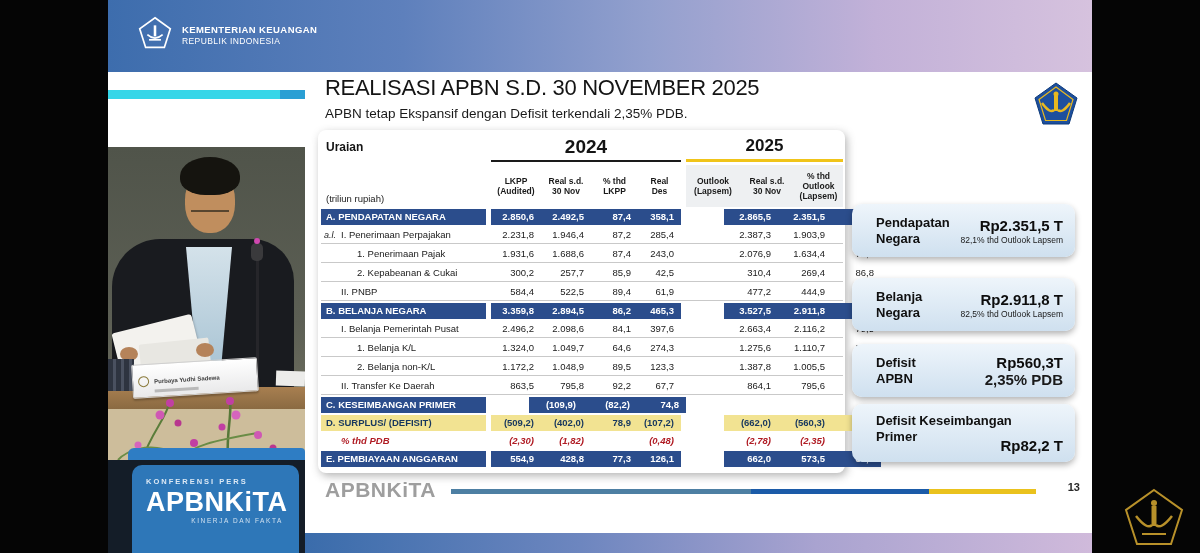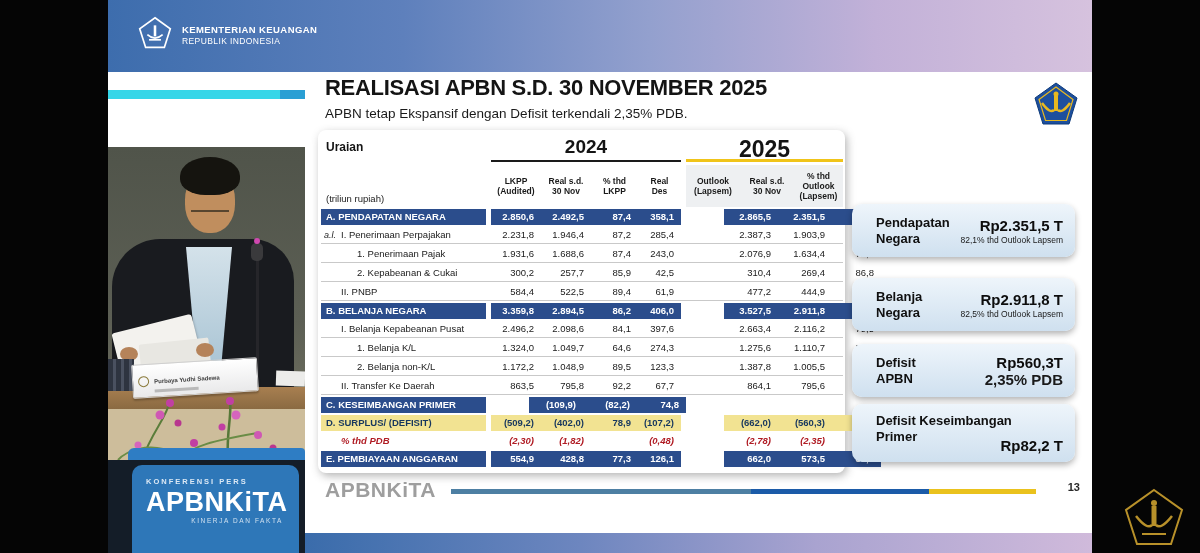--- a/index.html
+++ b/index.html
@@ -55,34 +55,34 @@
 
   .branding{position:absolute;left:0;top:460px;width:197px;height:93px;background:#141d28;}
   .branding-card{position:absolute;left:24px;top:5px;right:6px;bottom:0;background:#2e77b8;border-radius:10px 10px 0 0;
     padding:12px 10px 0 14px;color:#fff;}
   .kicker{font-size:7.5px;font-weight:bold;letter-spacing:2px;color:#dce9f5;}
   .wordmark-big{font-size:27px;font-weight:800;letter-spacing:.5px;line-height:1.05;margin-top:2px;}
   .tagline{font-size:6.5px;letter-spacing:1.6px;color:#cfe0f0;text-align:right;padding-right:6px;margin-top:1px;}
 
   
   .slide{position:absolute;left:197px;top:72px;width:787px;height:461px;background:#fff;}
-  .slide-title{position:absolute;left:20px;top:3px;font-size:22px;font-weight:700;color:#141414;letter-spacing:-.3px;}
+  .slide-title{position:absolute;left:20px;top:3px;font-size:22px;font-weight:400;color:#141414;letter-spacing:-.3px;}
   .slide-sub{position:absolute;left:20px;top:34px;font-size:13.5px;color:#1a1a1a;}
   .slide-logo{position:absolute;right:14px;top:10px;}
 
   
   .tcard{position:absolute;left:13px;top:58px;width:527px;background:#fff;border-radius:8px;
     box-shadow:2px 3px 8px rgba(70,70,70,.4);padding:4px 2px 6px 3px;}
   .thead{position:relative;height:74px;}
   .h-uraian{position:absolute;left:5px;top:6px;font-size:12px;font-weight:bold;color:#141414;}
   .h-unit{position:absolute;left:5px;bottom:4px;font-size:9.5px;color:#222;}
   .h-2024{position:absolute;left:170px;top:2px;width:190px;height:26px;text-align:center;
     font-size:19px;font-weight:800;color:#141414;border-bottom:2.5px solid #1a1a1a;}
   .h-2025{position:absolute;left:365px;top:2px;width:157px;height:26px;text-align:center;
-    font-size:23px;font-weight:800;color:#141414;border-bottom:3px solid #f0c419;}
+    font-size:17px;font-weight:800;color:#141414;border-bottom:3px solid #f0c419;}
   .subg{position:absolute;top:31px;height:42px;display:grid;}
   .subg1{left:170px;width:190px;grid-template-columns:50px 50px 47px 43px;}
   .subg2{left:365px;width:157px;grid-template-columns:54px 54px 49px;background:#eef0f2;}
   .subcell{display:flex;align-items:center;justify-content:center;text-align:center;
     font-size:8.5px;font-weight:bold;color:#1a1a1a;line-height:1.2;white-space:pre-line;}
 
   .trows{display:flex;flex-direction:column;row-gap:2px;margin-top:1px;}
   .trow{display:grid;grid-template-columns:165px 190px 157px;column-gap:5px;height:16px;}
   .tgroup{display:grid;}
   .tgroup.g1{grid-template-columns:50px 50px 47px 43px;}
@@ -310,30 +310,30 @@
                 <div class="tval">444,9</div>
                 <div class="tval">93,2</div>
               </div>
             </div>
             <div class="trow s-section">
               <div class="tlabel ind0"><span>B. BELANJA NEGARA</span></div>
               <div class="tgroup g1">
                 <div class="tval">3.359,8</div>
                 <div class="tval">2.894,5</div>
                 <div class="tval">86,2</div>
-                <div class="tval">406,0</div>
+                <div class="tval">465,3</div>
               </div>
               <div class="tgroup g2">
                 <div class="tval">3.527,5</div>
                 <div class="tval">2.911,8</div>
                 <div class="tval">92,4</div>
               </div>
             </div>
             <div class="trow s-plain">
-              <div class="tlabel ind1"><span>I. Belanja Kepabeanan Pusat</span></div>
+              <div class="tlabel ind1"><span>I. Belanja Pemerintah Pusat</span></div>
               <div class="tgroup g1">
                 <div class="tval">2.496,2</div>
                 <div class="tval">2.098,6</div>
                 <div class="tval">84,1</div>
                 <div class="tval">397,6</div>
               </div>
               <div class="tgroup g2">
                 <div class="tval">2.663,4</div>
                 <div class="tval">2.116,2</div>
                 <div class="tval">79,5</div>

